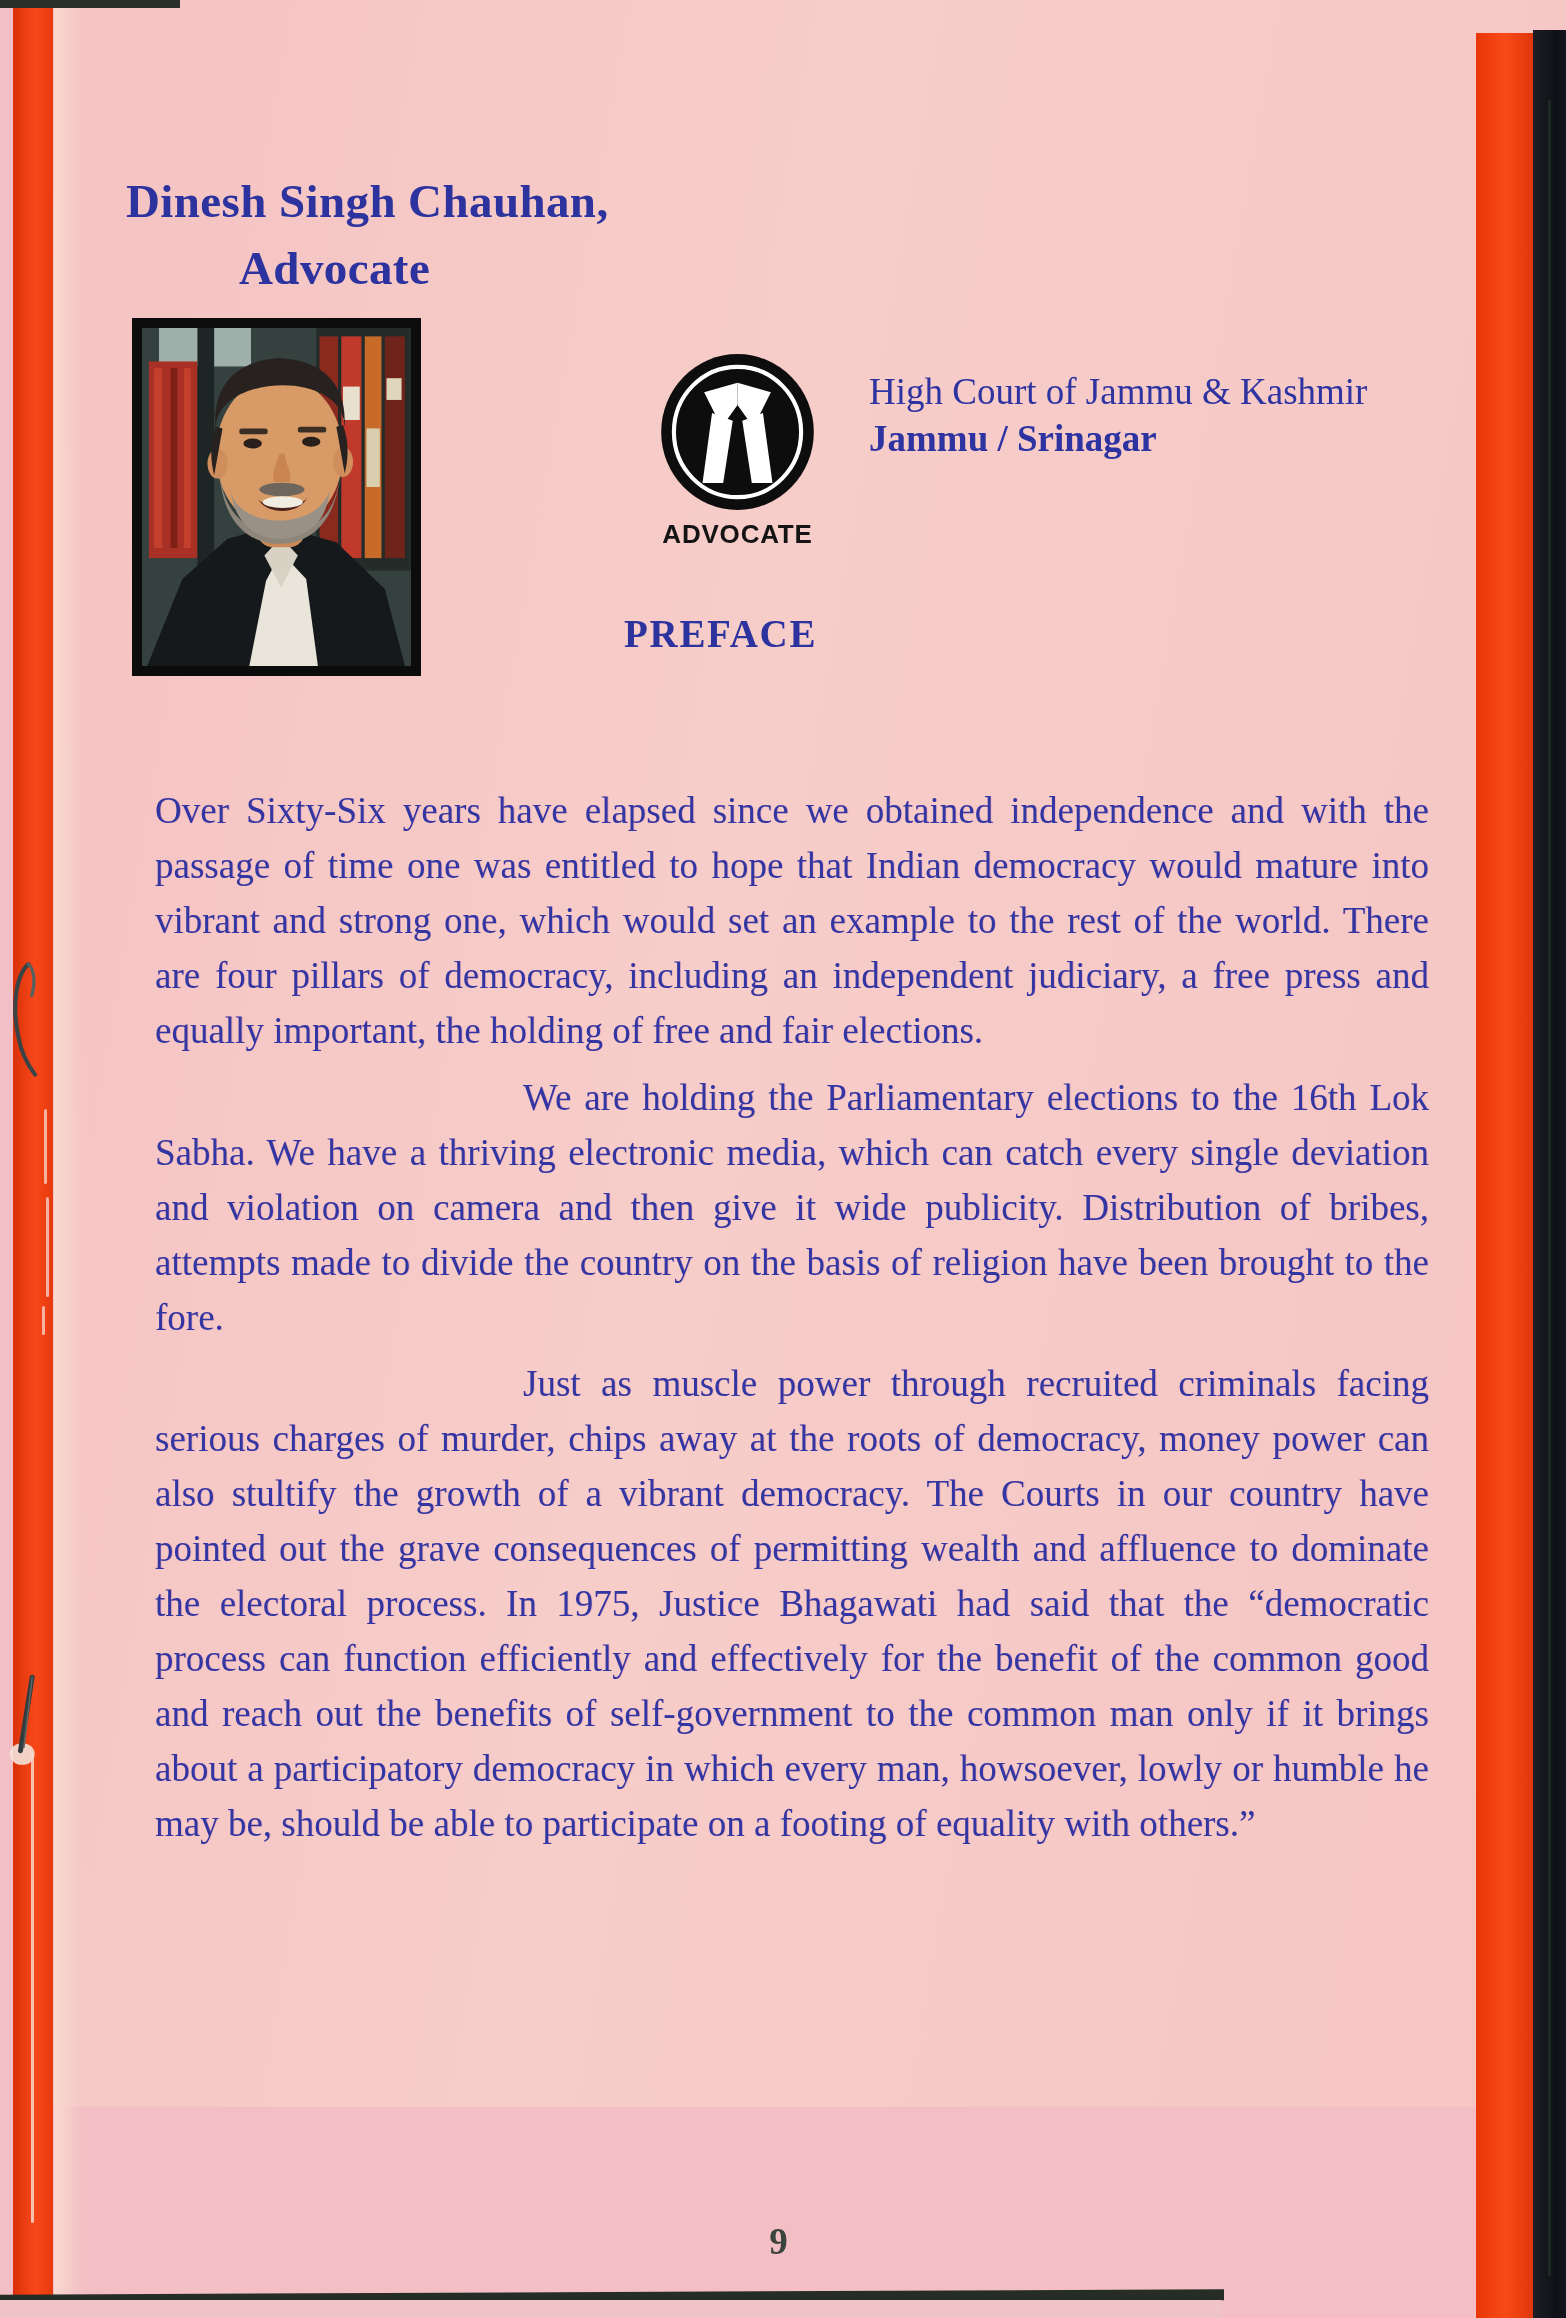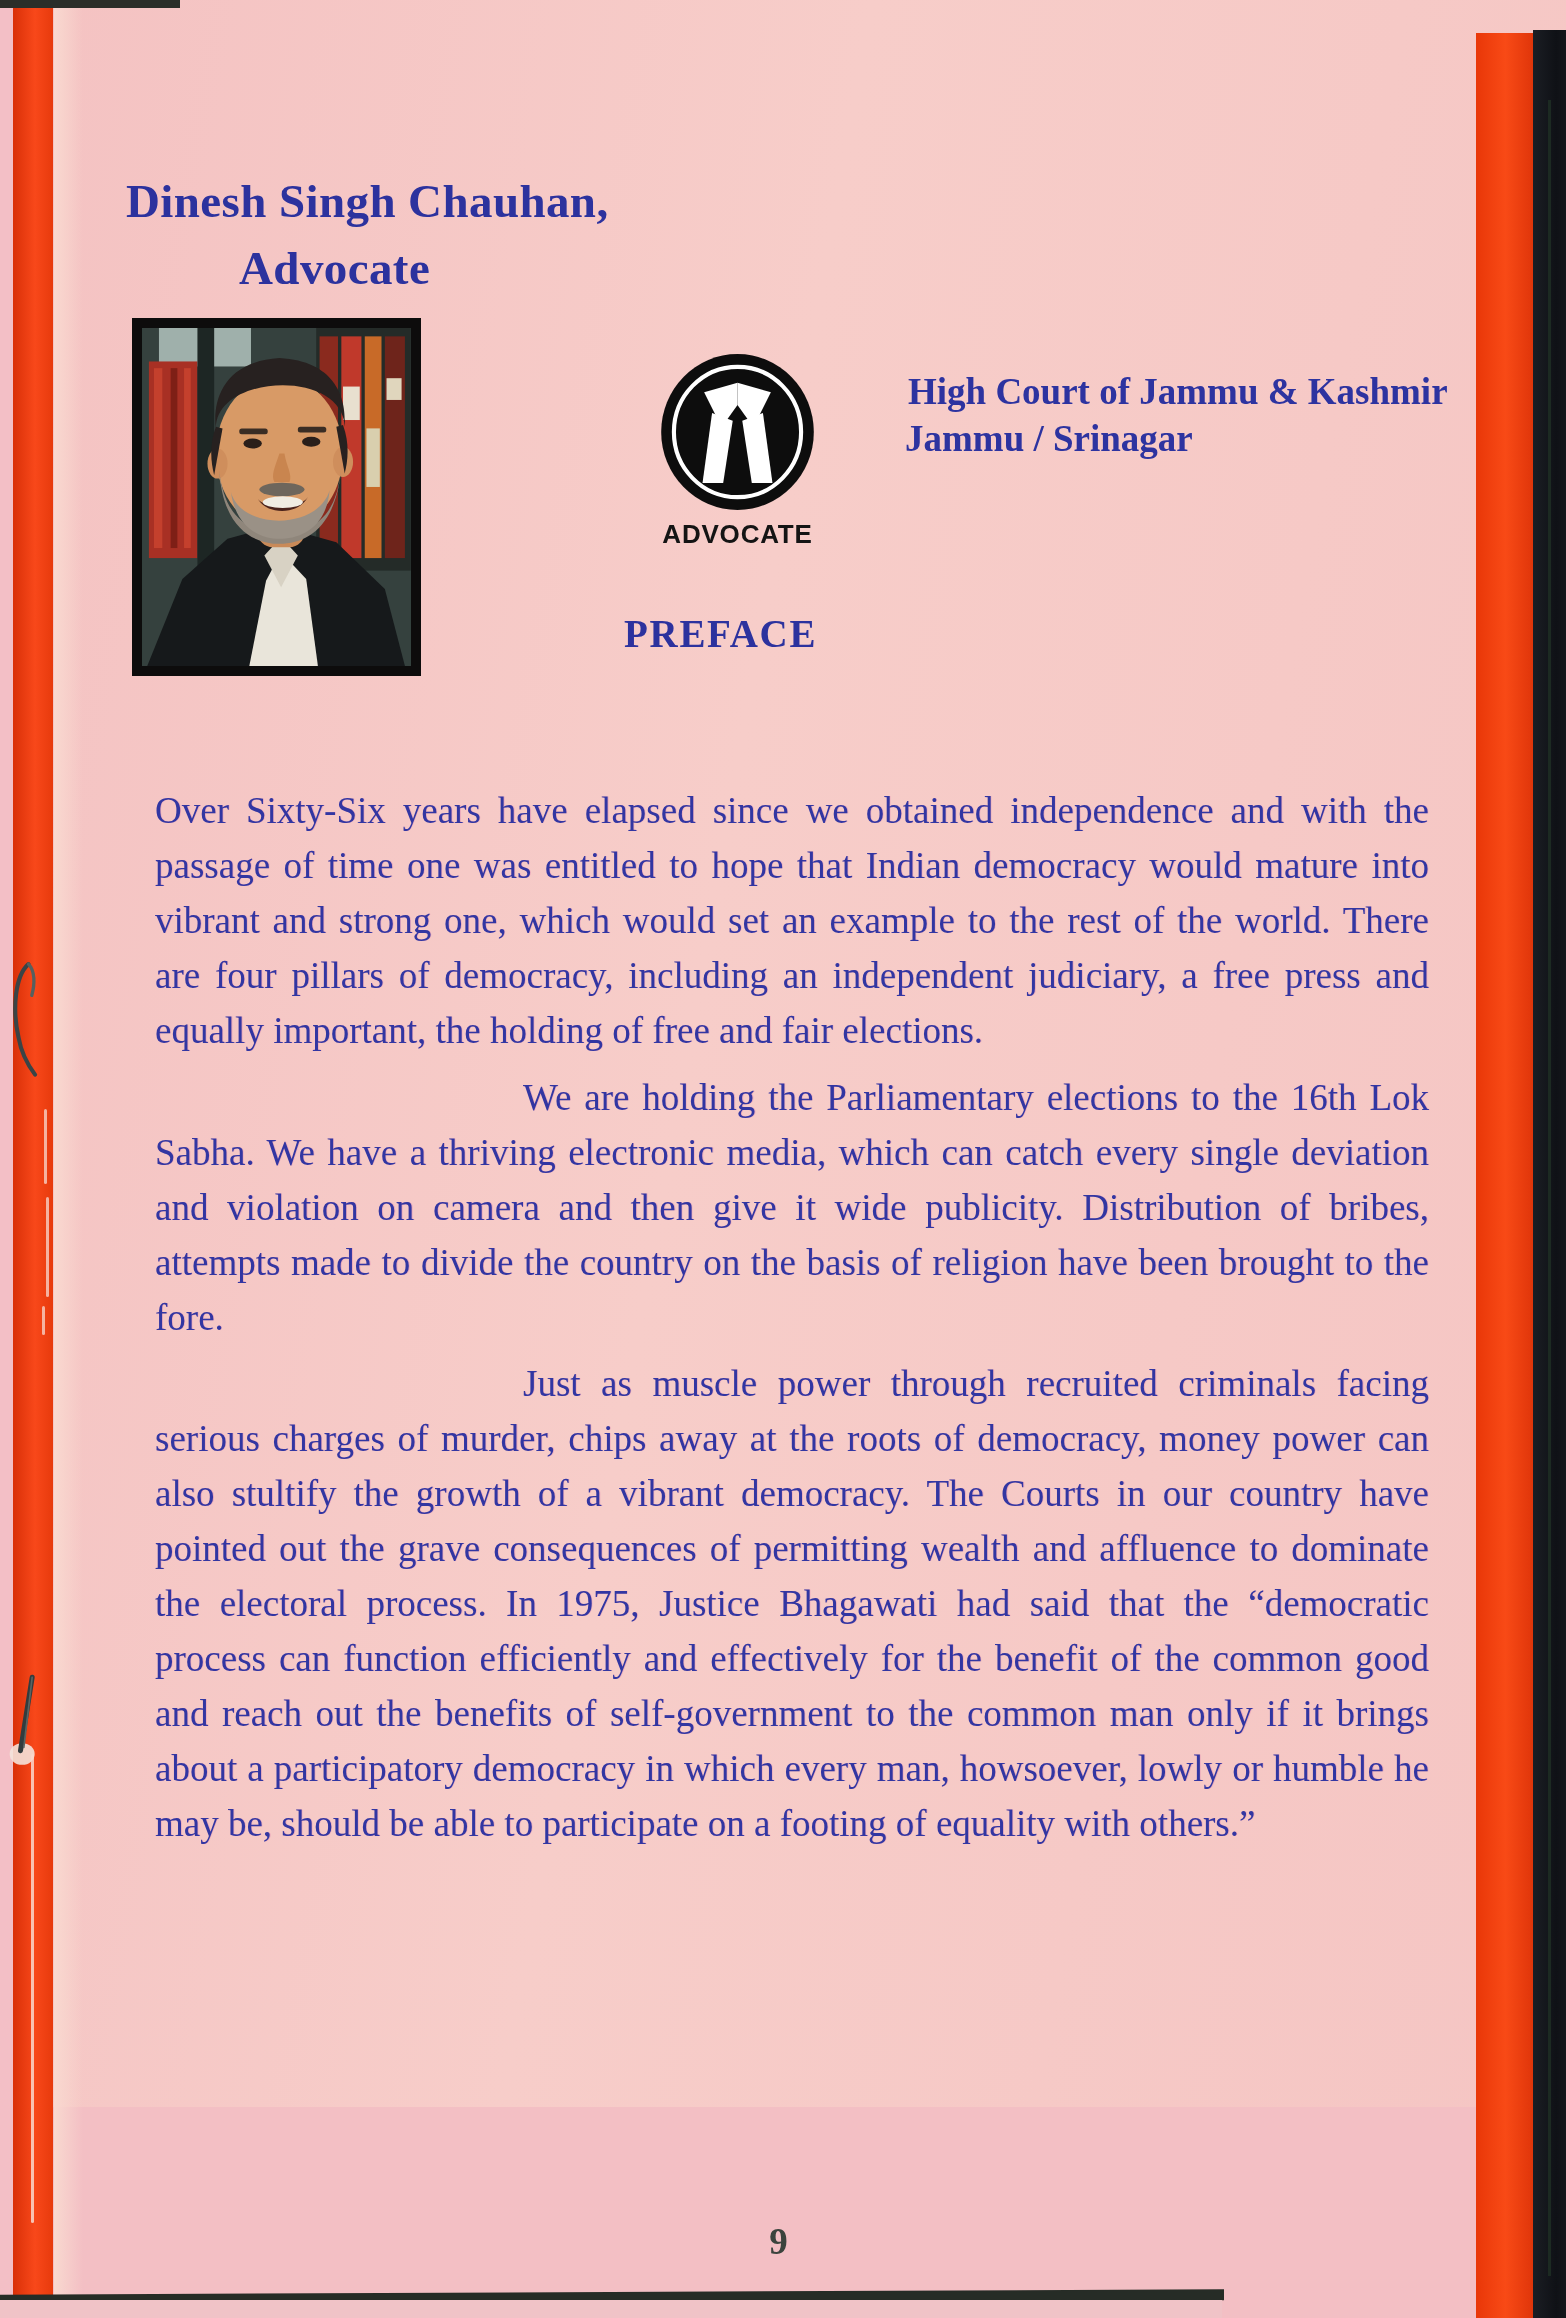--- a/index.html
+++ b/index.html
@@ -64,25 +64,25 @@
   
   .logo{position:absolute;left:658px;top:350px;width:159px;height:164px;}
   .logo-caption{
     position:absolute;left:658px;top:519px;width:159px;text-align:center;
     font-family:"Liberation Sans", sans-serif;font-weight:bold;font-size:26px;color:#141414;
     letter-spacing:0.8px;
   }
   
   .court-line1{
     position:absolute;left:869px;top:370px;
-    font-size:37px;font-weight:bold;color:#2d33a0;margin-left:39px;
+    font-size:37px;font-weight:normal;color:#2d33a0;
   }
   .court-line2{
     position:absolute;left:869px;top:417px;
-    font-size:37px;font-weight:bold;color:#2d33a0;margin-left:36px;
+    font-size:37px;font-weight:bold;color:#2d33a0;
   }
   
   .preface{
     position:absolute;left:624px;top:611px;
     font-size:39px;font-weight:bold;color:#2c329e;letter-spacing:1.7px;
   }
   
   .body-text{
     position:absolute;left:155px;top:783px;width:1274px;
     font-size:37px;line-height:55px;font-weight:normal;color:#3236a2;

